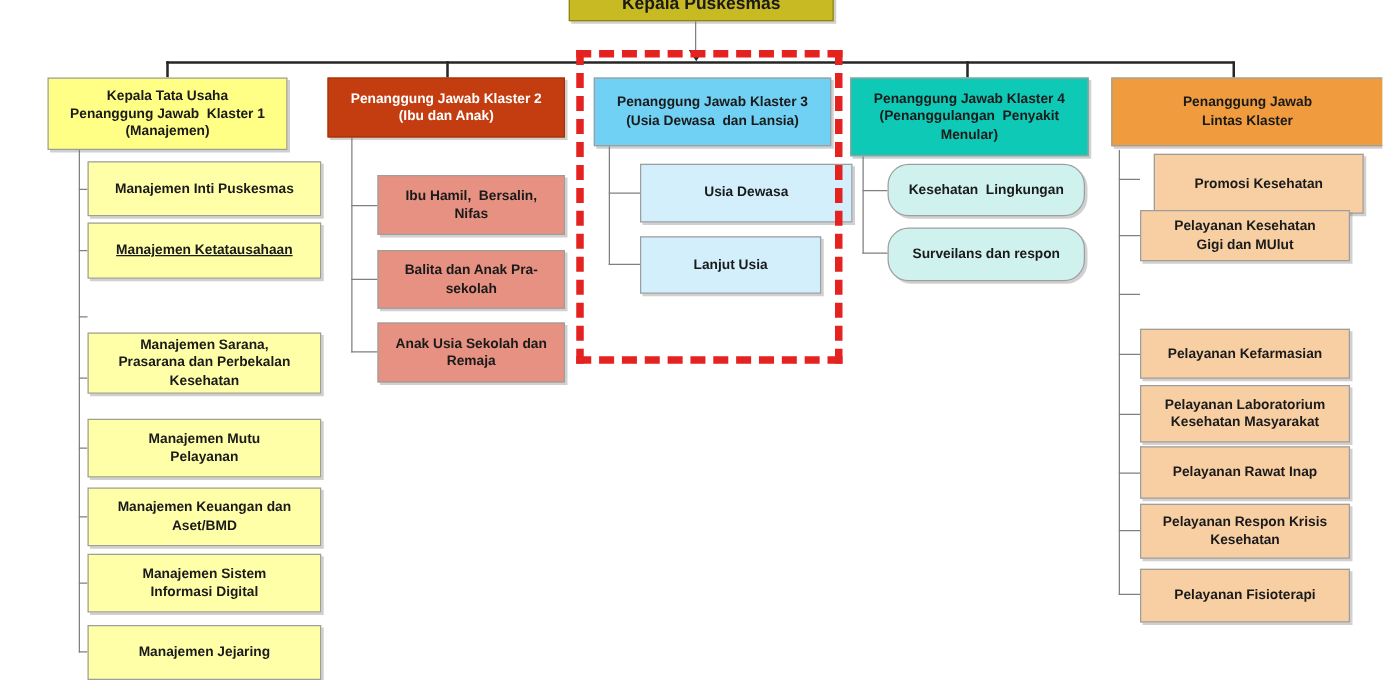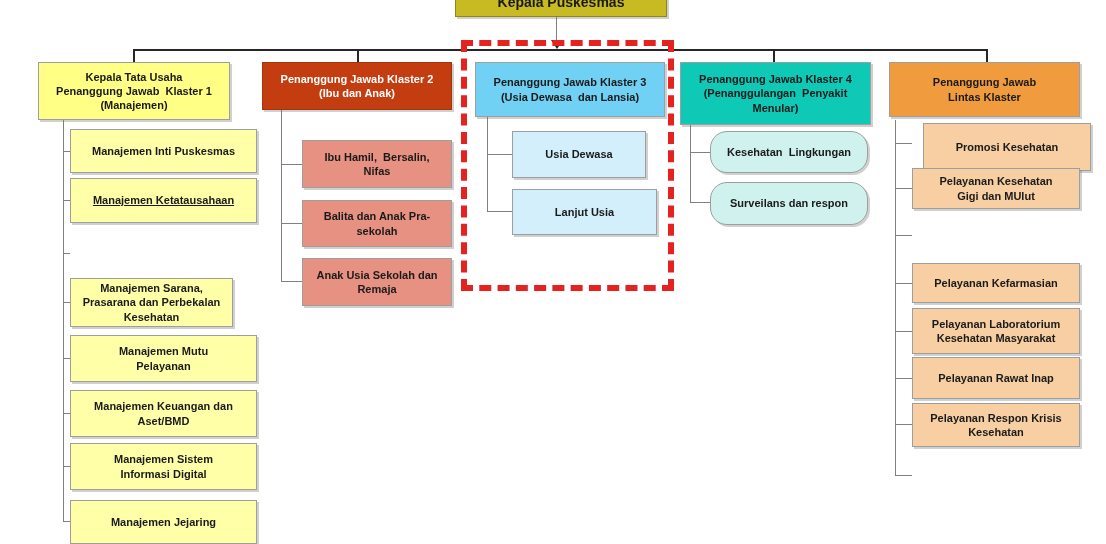--- a/index.html
+++ b/index.html
@@ -102,56 +102,57 @@
   </div>
   <div class="box h3" style="left:475px;top:62px;width:190px;height:55px;">
     <span>Penanggung Jawab Klaster 3
 (Usia Dewasa  dan Lansia)</span>
   </div>
   <div class="box h4" style="left:680px;top:62px;width:191px;height:63px;">
     <span>Penanggung Jawab Klaster 4
 (Penanggulangan  Penyakit
 Menular)</span>
   </div>
-  <div class="box h5" style="left:889px;top:62px;width:191px;height:55px;">
+  <div class="box h5" style="left:889px;top:62px;width:218px;height:55px;">
     <span>Penanggung Jawab
 Lintas Klaster</span>
   </div>
 
   <div class="box c1" style="left:70px;top:129px;width:187px;height:44px;"><span>Manajemen Inti Puskesmas</span></div>
   <div class="box c1" style="left:70px;top:178px;width:187px;height:45px;text-decoration:underline;"><span>Manajemen Ketatausahaan</span></div>
-  <div class="box c1" style="left:70px;top:278px;width:163px;height:49px;justify-content:center;"><span>Manajemen Sarana,
+  <div class="box c1" style="left:70px;top:266px;width:187px;height:49px;justify-content:center;"><span>Manajemen Sarana,
 Prasarana dan Perbekalan
 Kesehatan</span></div>
   <div class="box c1" style="left:70px;top:335px;width:187px;height:47px;"><span>Manajemen Mutu
 Pelayanan</span></div>
   <div class="box c1" style="left:70px;top:390px;width:187px;height:47px;"><span>Manajemen Keuangan dan
 Aset/BMD</span></div>
   <div class="box c1" style="left:70px;top:443px;width:187px;height:47px;"><span>Manajemen Sistem
 Informasi Digital</span></div>
   <div class="box c1" style="left:70px;top:500px;width:187px;height:44px;"><span>Manajemen Jejaring</span></div>
 
   <div class="box c2" style="left:302px;top:140px;width:150px;height:48px;"><span>Ibu Hamil,  Bersalin,
 Nifas</span></div>
   <div class="box c2" style="left:302px;top:200px;width:150px;height:47px;"><span>Balita dan Anak Pra-
 sekolah</span></div>
   <div class="box c2" style="left:302px;top:258px;width:150px;height:48px;"><span>Anak Usia Sekolah dan
 Remaja</span></div>
 
-  <div class="box c3" style="left:512px;top:131px;width:134px;height:47px;"><span>Usia Dewasa</span></div>
+  <div class="box c3" style="left:512px;top:131px;width:170px;height:47px;"><span>Usia Dewasa</span></div>
   <div class="box c3" style="left:512px;top:189px;width:145px;height:46px;"><span>Lanjut Usia</span></div>
 
   <div class="box c4" style="left:710px;top:131px;width:158px;height:42px;"><span>Kesehatan  Lingkungan</span></div>
   <div class="box c4" style="left:710px;top:182px;width:158px;height:43px;"><span>Surveilans dan respon</span></div>
 
   <div class="box c5" style="left:923px;top:123px;width:168px;height:48px;"><span>Promosi Kesehatan</span></div>
   <div class="box c5" style="left:912px;top:168px;width:168px;height:41px;"><span>Pelayanan Kesehatan
 Gigi dan MUlut</span></div>
   <div class="box c5" style="left:912px;top:263px;width:168px;height:40px;"><span>Pelayanan Kefarmasian</span></div>
   <div class="box c5" style="left:912px;top:308px;width:168px;height:46px;"><span>Pelayanan Laboratorium
 Kesehatan Masyarakat</span></div>
   <div class="box c5" style="left:912px;top:357px;width:168px;height:42px;"><span>Pelayanan Rawat Inap</span></div>
   <div class="box c5" style="left:912px;top:403px;width:168px;height:44px;"><span>Pelayanan Respon Krisis
 Kesehatan</span></div>
+  <div class="box c5" style="left:912px;top:455px;width:168px;height:43px;"><span>Pelayanan Fisioterapi</span></div>
 
   <div class="dashed" style="left:461px;top:40px;width:213px;height:251px;"></div>
 
 </div>
 
 </body></html>

